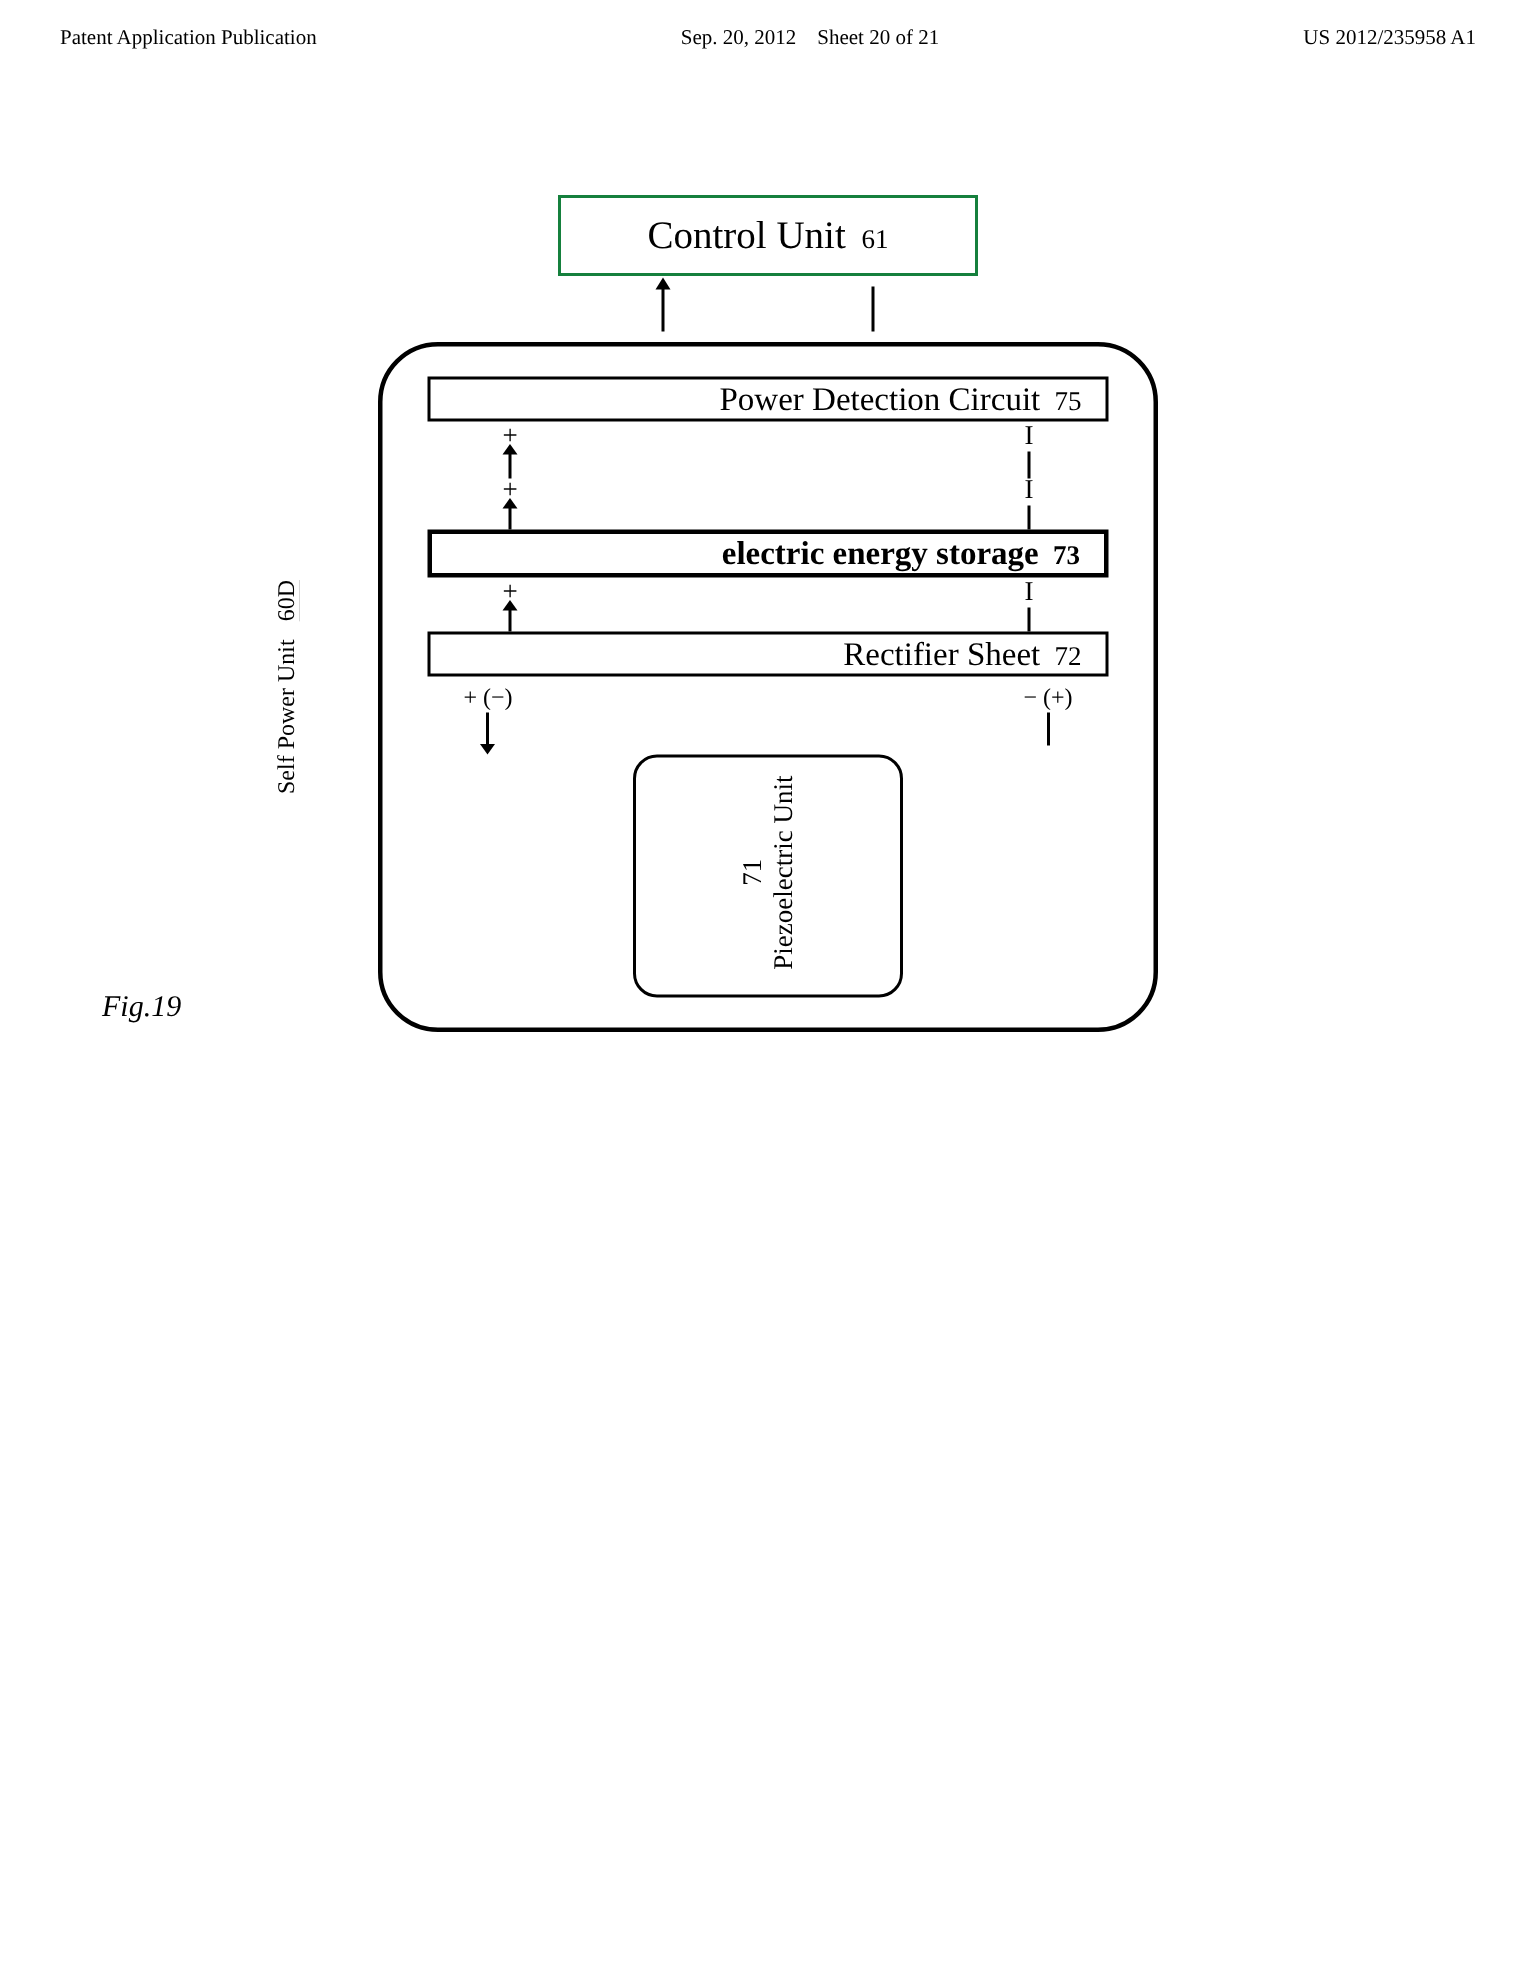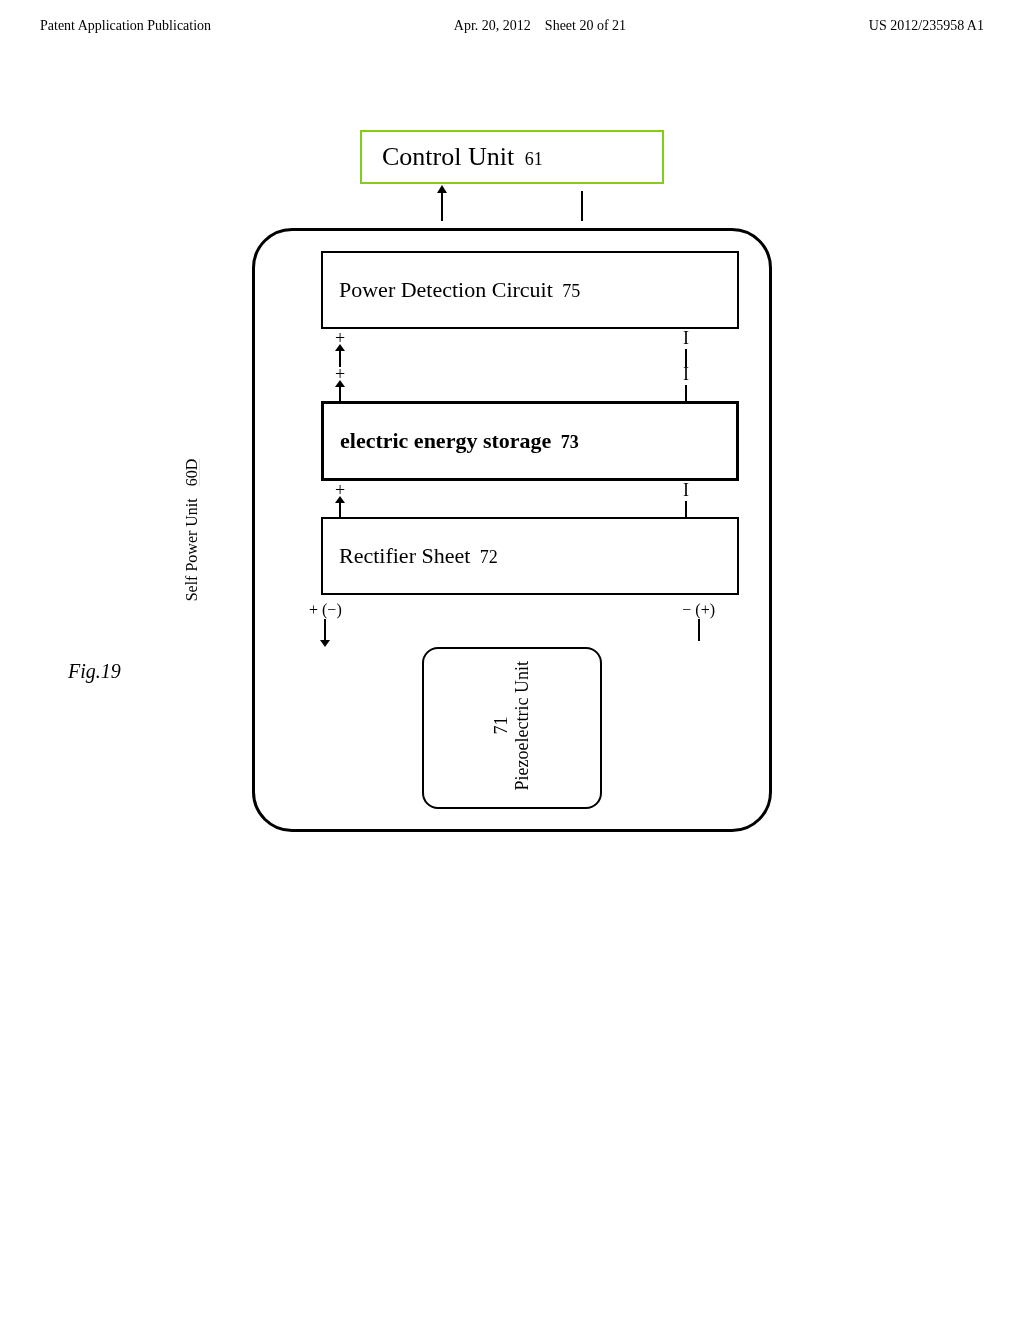--- a/index.html
+++ b/index.html
@@ -26,48 +26,48 @@
     .diagram-area {
       position: absolute;
       top: 130px;
       left: 50%;
       transform: translateX(-50%);
       width: 520px;
     }
 
     
     .control-unit-box {
-      width: 304px;
+      width: 280px;
       margin: 0 auto;
-      border: 2px solid #84cc16;
+      border: 2px solid #15803d;
       padding: 10px 20px;
+      text-align: center;
       font-size: 26px;
       position: relative;
       background: #fff;
       z-index: 2;
     }
 
     
     .self-power-unit {
       border: 3px solid #000;
       border-radius: 40px;
       padding: 20px 30px 20px 30px;
       position: relative;
       background: #fff;
     }
 
     
     .inner-box {
       border: 2px solid #000;
-      padding: 24px 16px;
-      text-align: left;
+      padding: 0 16px;
+      text-align: right;
       font-size: 22px;
       background: #fff;
       position: relative;
-      margin-left: 36px;
     }
 
     .inner-box.bold-border {
       border: 3px solid #000;
       font-weight: bold;
     }
 
     .piezo-box {
       border: 2px solid #000;
       border-radius: 16px;
@@ -182,21 +182,21 @@
     .underline-ref {
       text-decoration: underline;
     }
   </style>
 </head>
 <body>
 
 <div class="header">
   <span>Patent Application Publication</span>
   <span>
-    <span>Apr. 20, 2012</span>
+    <span>Sep. 20, 2012</span>
     &nbsp;&nbsp;
     <span>Sheet 20 of 21</span>
   </span>
   <span>US 2012/235958 A1</span>
 </div>
 
 <div class="fig-label">
   <span>Fig.19</span>
 </div>
 

